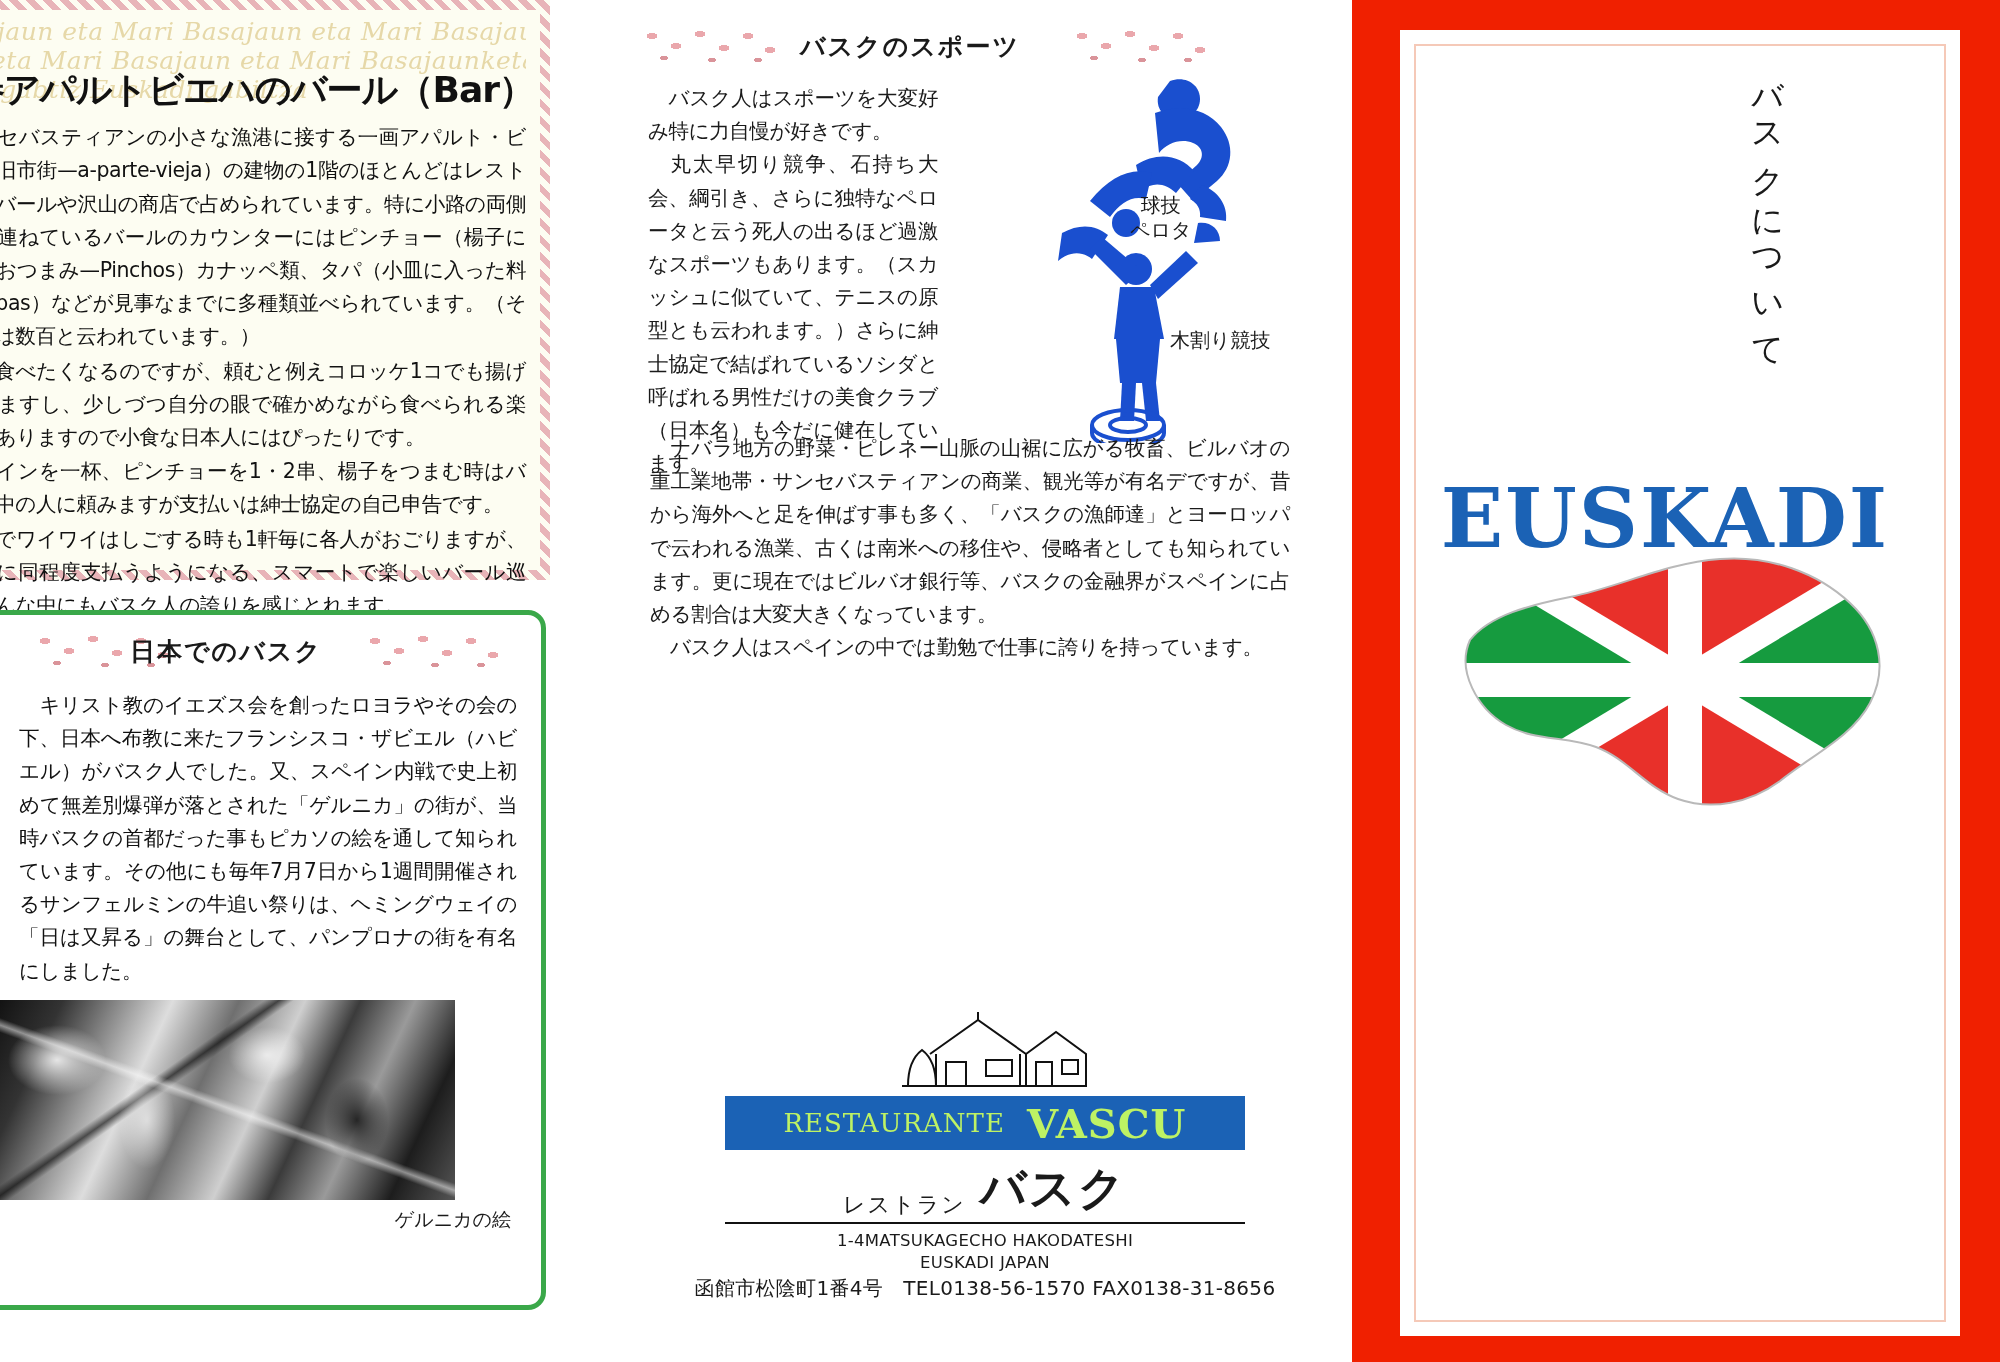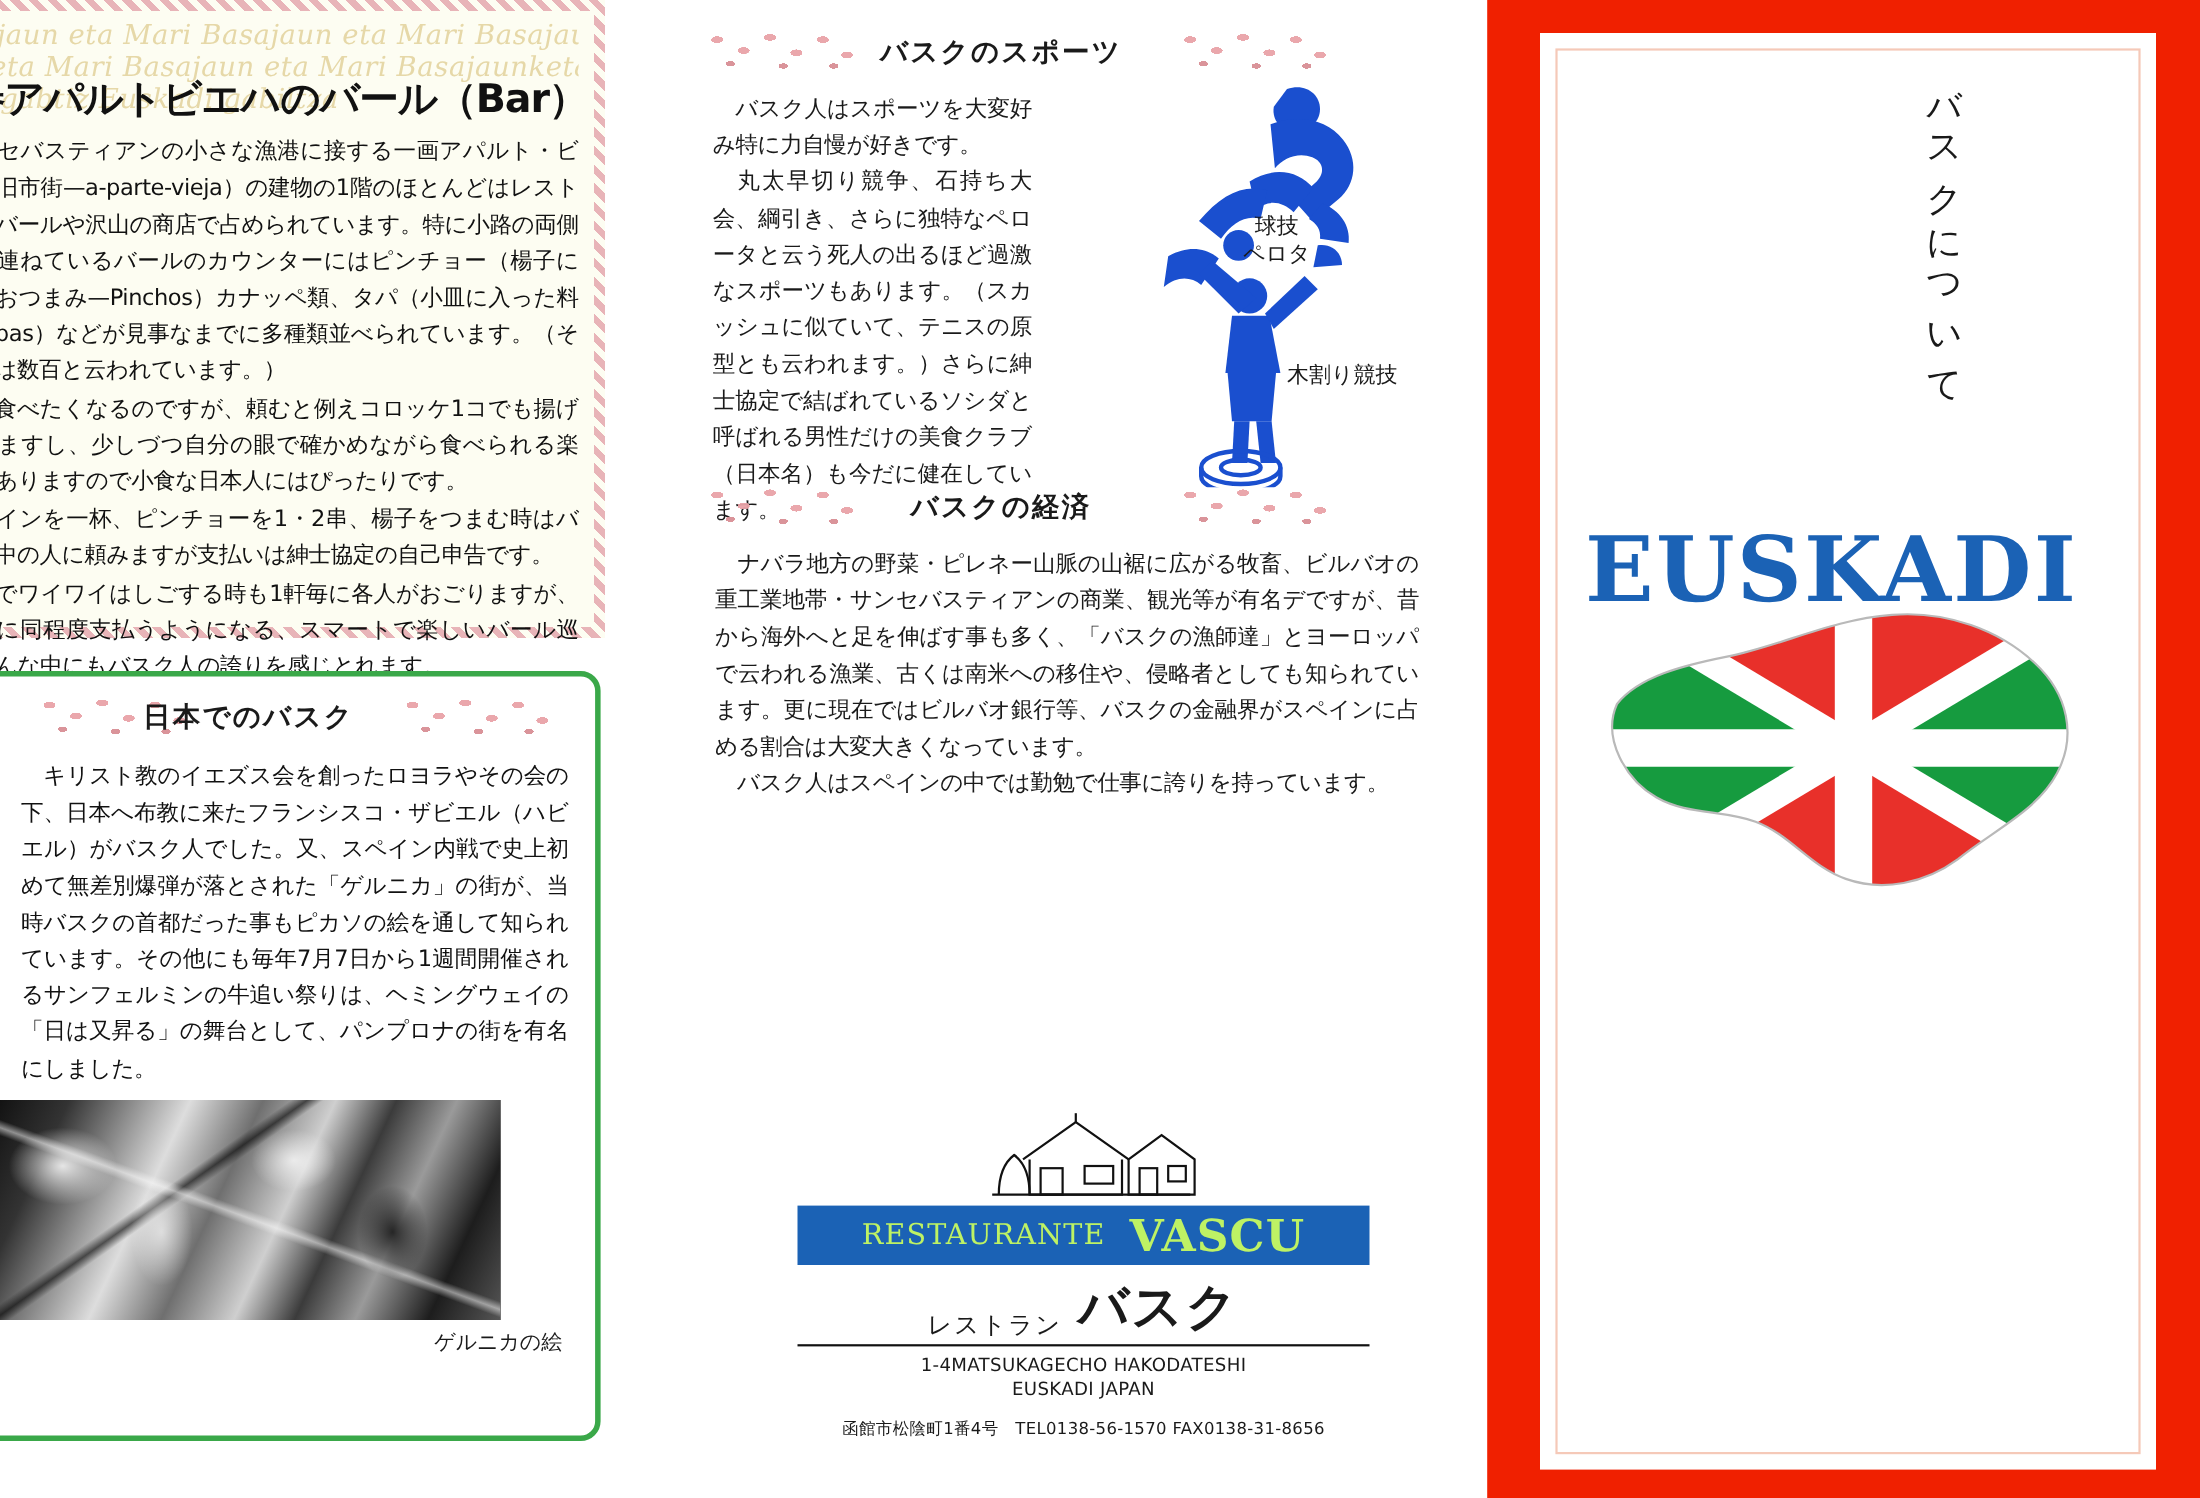--- a/index.html
+++ b/index.html
@@ -266,21 +266,21 @@
     width: 520px;
     height: 2px;
     background: #111;
     margin: 2px auto 6px;
   }
   .addr {
     font-size: 16.5px;
     line-height: 1.35;
     letter-spacing: 0.3px;
   }
-  .addr.jp { font-size: 15px; margin-top: 14px; }
+  .addr.jp { font-size: 20px; margin-top: 0; }
 
   
   #panel-right {
     position: absolute;
     left: 1330px; top: 0;
     width: 670px;
     height: 1362px;
   }
   #cover-red {
     position: absolute;
@@ -435,25 +435,20 @@
       </svg>
       <div class="lbl" id="lbl-pelota">
         <div>球技</div>
         <div>ペロタ</div>
       </div>
       <div class="lbl" id="lbl-aizkolari">木割り競技</div>
     </div>
   </div>
 
   <div id="economy-section">
-    <div class="section-head">
-      <div class="leafband" style="left:0;"></div>
-      <div class="leafband" style="right:110px;"></div>
-      <div class="title" style="right:150px;">バスクの経済</div>
-    </div>
     <div id="economy-body" class="sec-body">
       <p>　ナバラ地方の野菜・ピレネー山脈の山裾に広がる牧畜、ビルバオの重工業地帯・サンセバスティアンの商業、観光等が有名デですが、昔から海外へと足を伸ばす事も多く、「バスクの漁師達」とヨーロッパで云われる漁業、古くは南米への移住や、侵略者としても知られています。更に現在ではビルバオ銀行等、バスクの金融界がスペインに占める割合は大変大きくなっています。</p>
       <p>　バスク人はスペインの中では勤勉で仕事に誇りを持っています。</p>
     </div>
   </div>
 
   <div id="logo-block">
     <svg id="logo-house" viewBox="0 0 690 90" xmlns="http://www.w3.org/2000/svg">
       <g fill="none" stroke="#111" stroke-width="2">
         <path d="M290 54 l48 -34 l48 34"></path>

